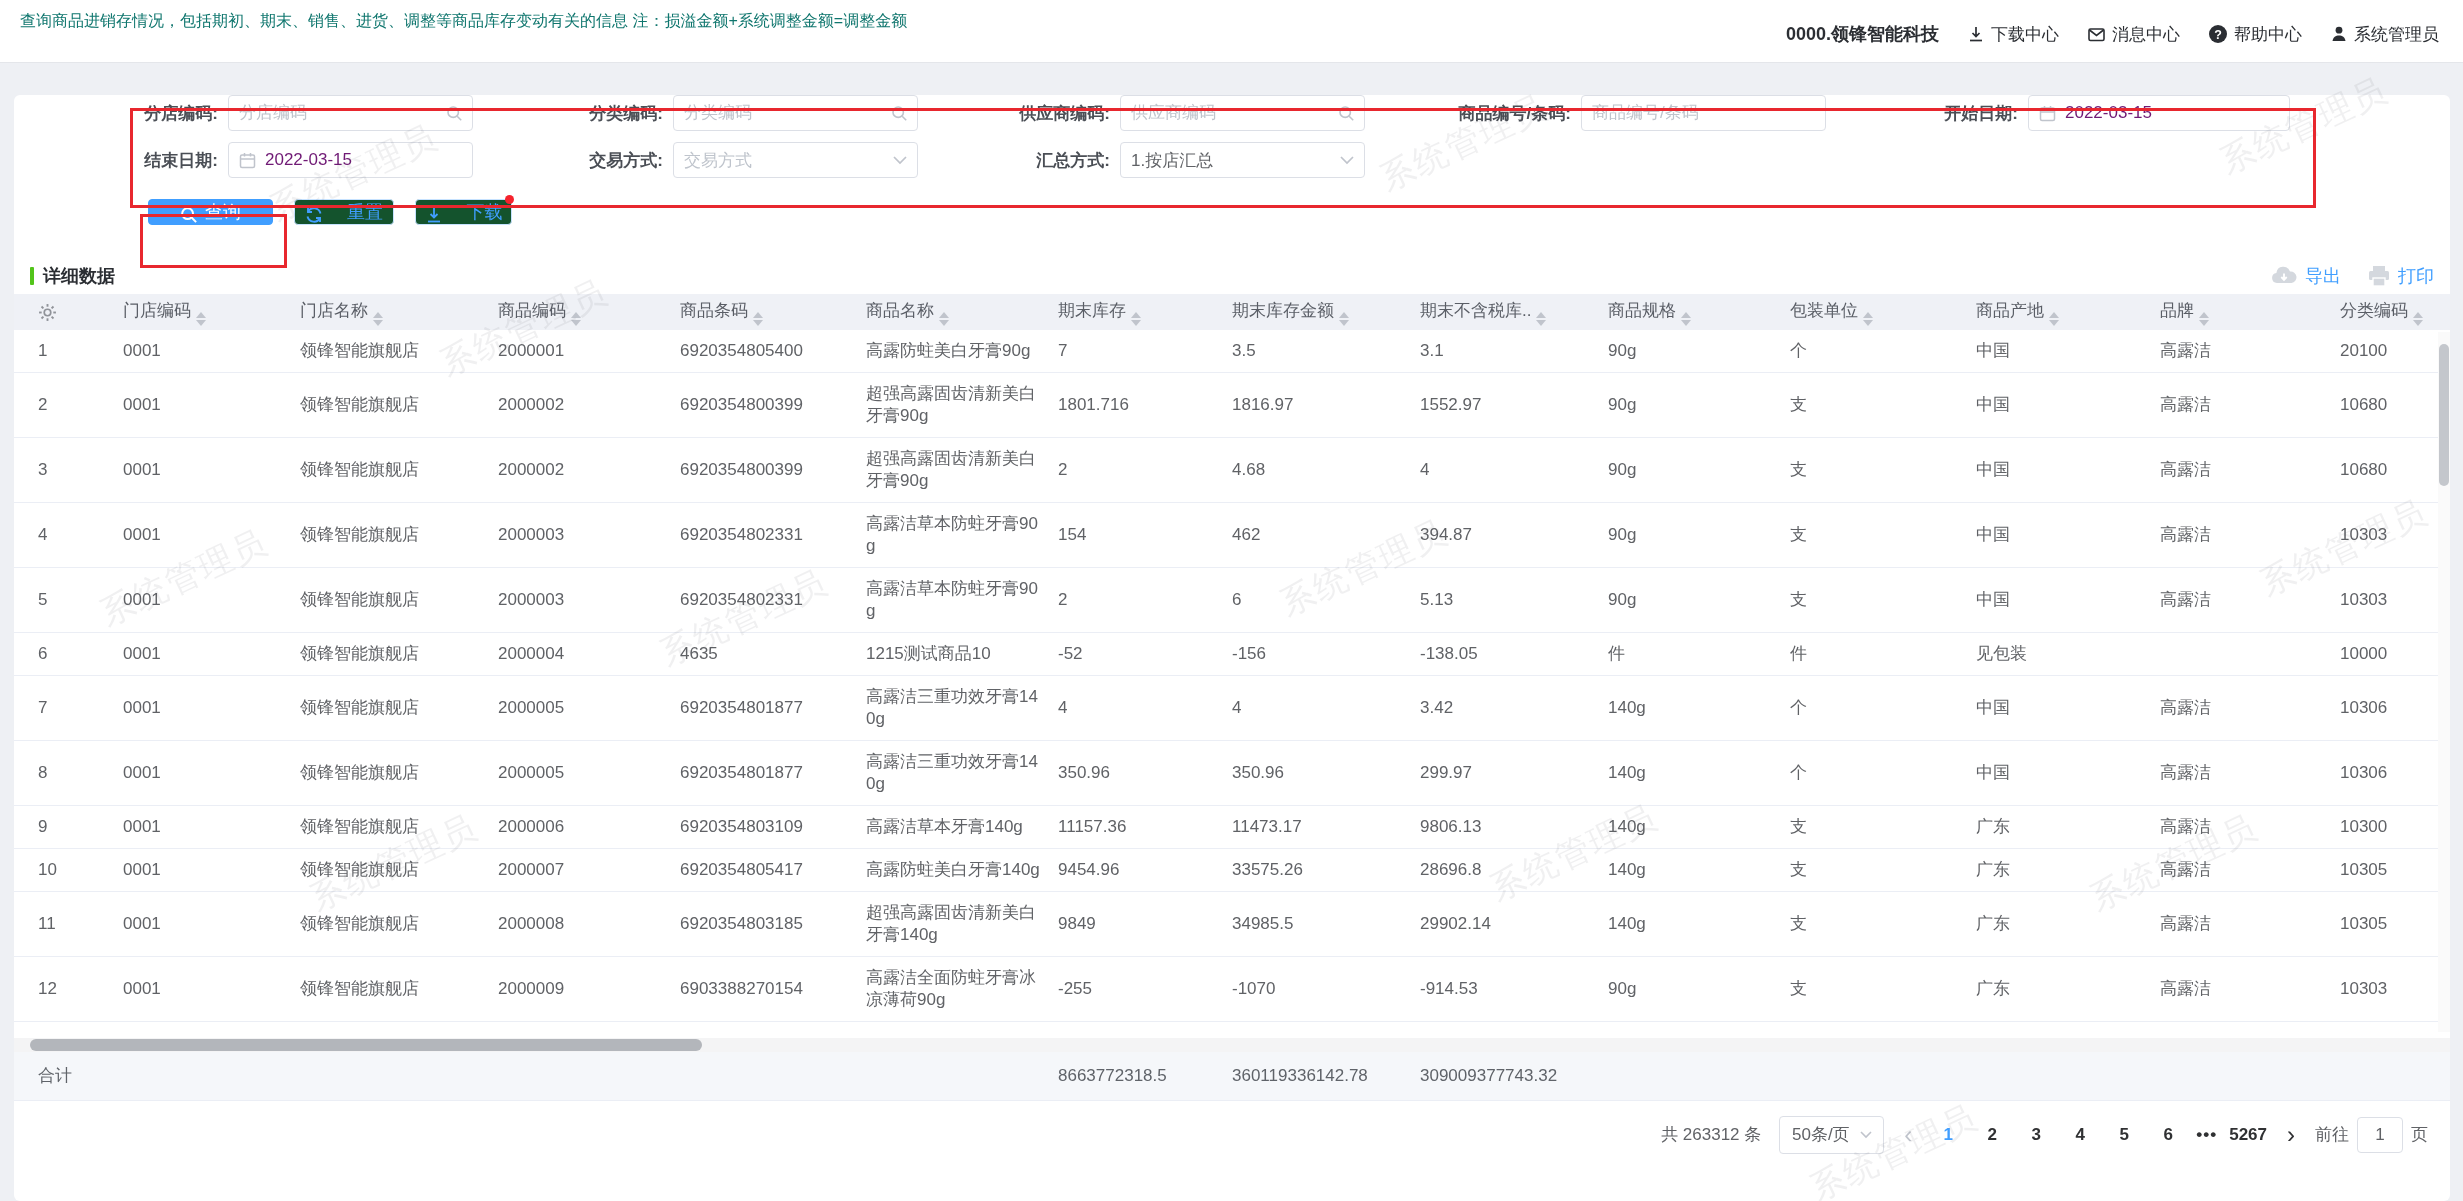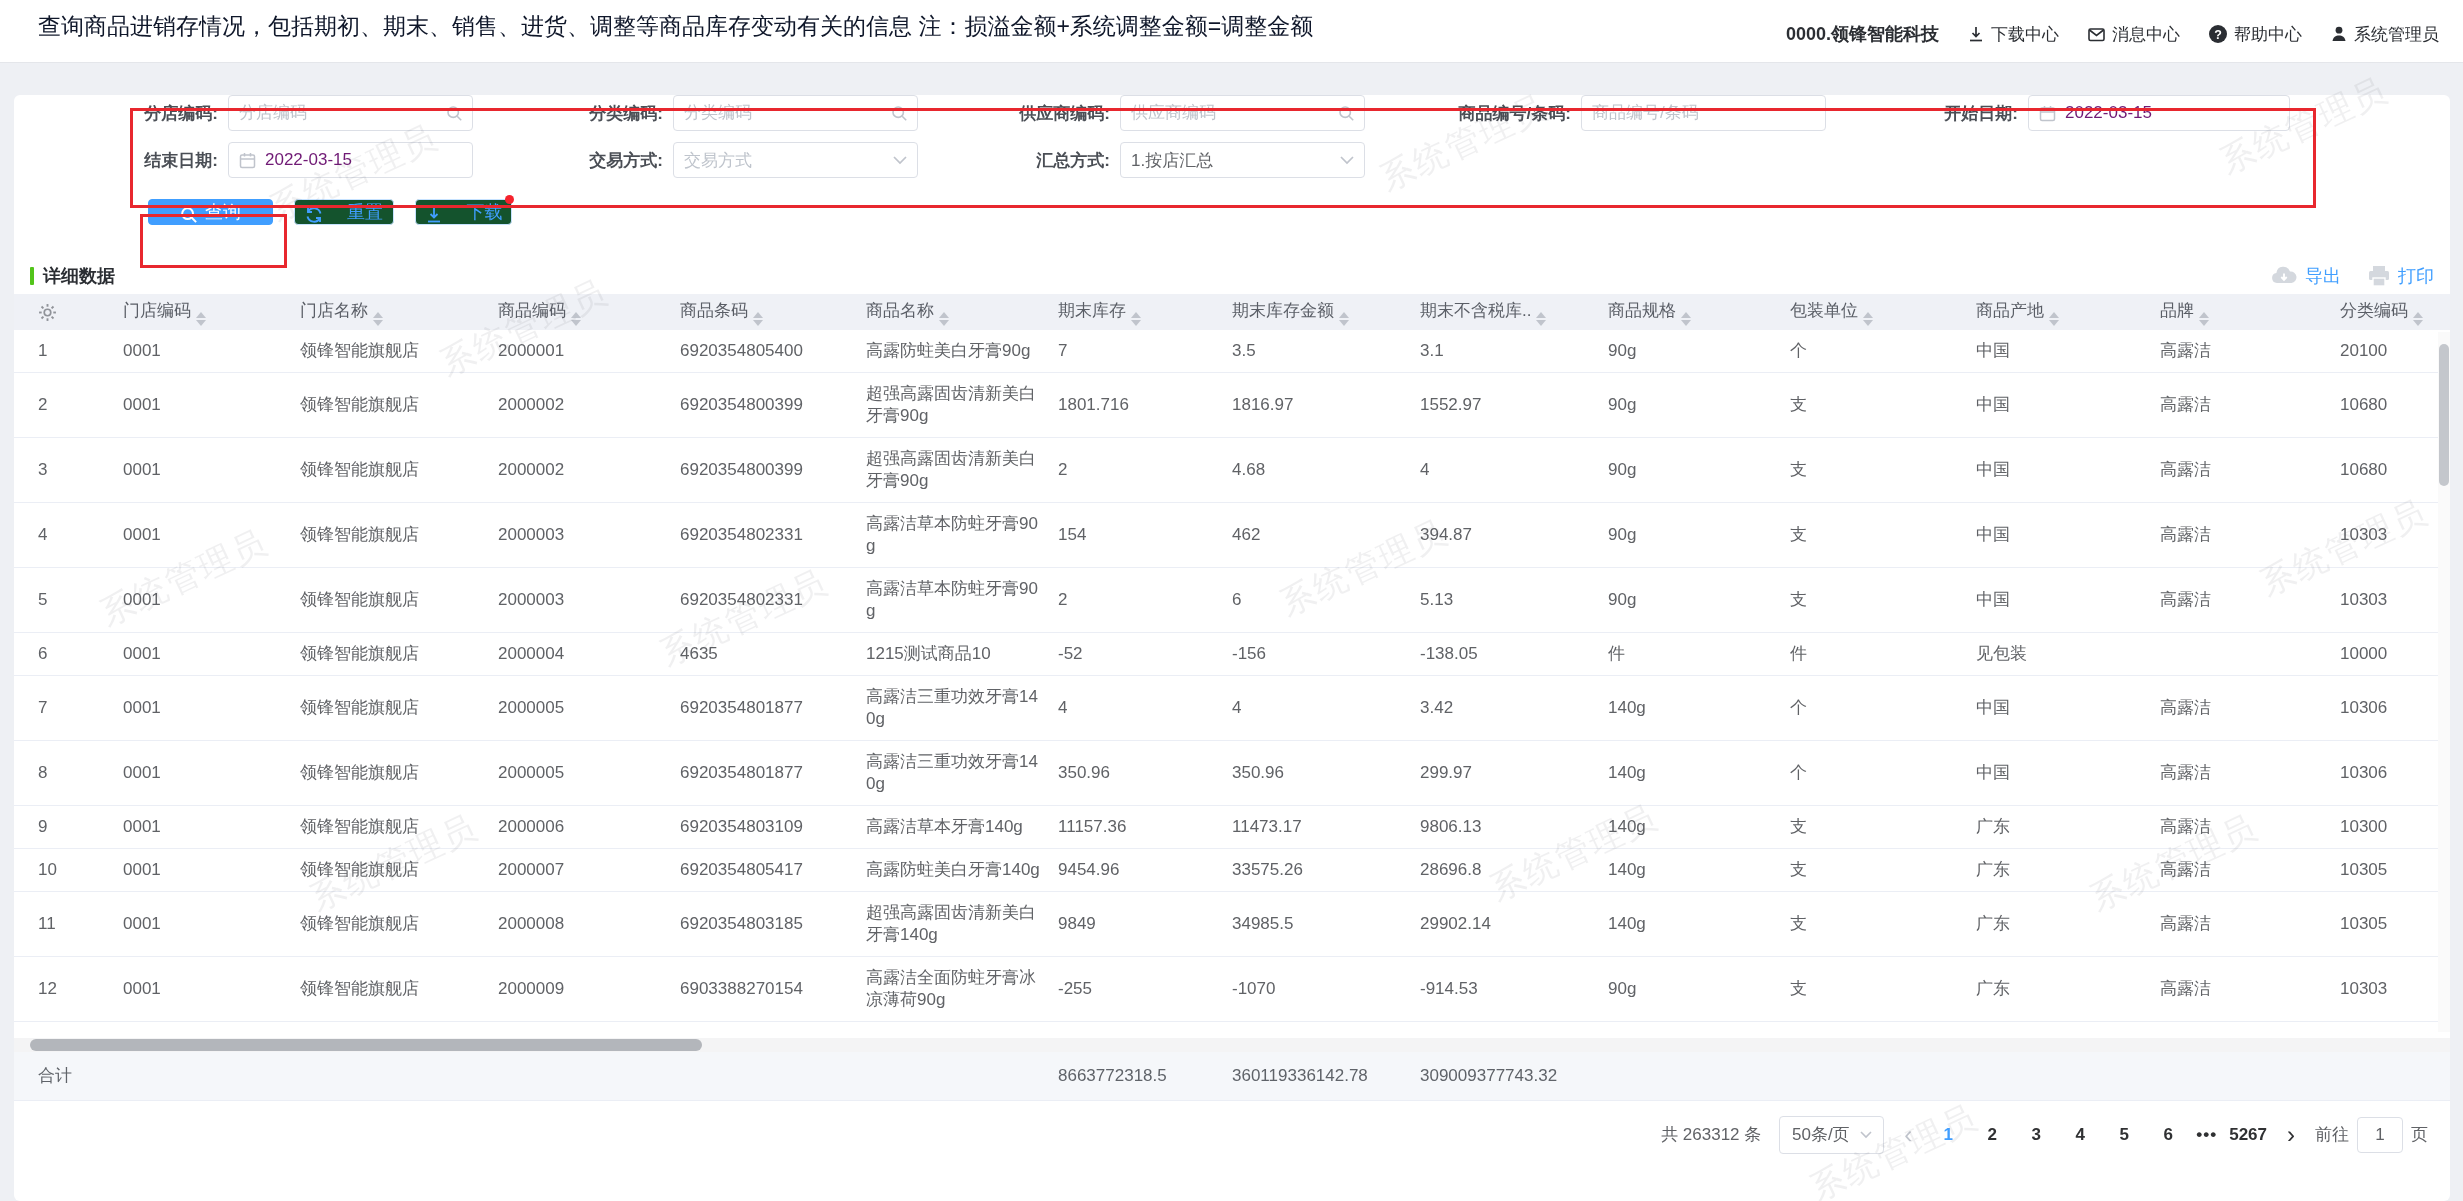--- a/index.html
+++ b/index.html
@@ -3,21 +3,21 @@
 <meta charset="utf-8">
 <style>
   * { margin:0; padding:0; box-sizing:border-box; }
   html,body { width:2463px; height:1201px; overflow:hidden; }
   body { font-family:"Liberation Sans","DejaVu Sans",sans-serif; background:#eef0f4; color:#606266; font-size:17px; }
 
   
   .topbar { position:relative; width:100%; height:62px; background:#ffffff; padding:8px 24px 0 20px;
             display:flex; justify-content:space-between; box-shadow:0 1px 0 rgba(0,0,0,0.04); }
   .page-title { font-size:26px; font-weight:bold; color:#24272c; line-height:30px; }
-  .page-subtitle { font-size:23px; color:#0f172a; margin-top:3px;margin-left:18px; }
+  .page-subtitle { font-size:16px; color:#0f766e; margin-top:3px; }
   .topnav { display:flex; align-items:center; gap:28px; padding-top:8px; height:44px; white-space:nowrap; }
   .company { font-weight:bold; color:#2b2e33; font-size:18px; }
   .nav-item { display:inline-flex; align-items:center; gap:6px; color:#2b2e33; font-size:17px; cursor:pointer; }
   .nav-item svg { flex:0 0 auto; }
 
   
   .card { position:absolute; left:14px; top:95px; width:2436px; height:1106px; background:#ffffff;
           border-radius:6px; padding:0; }
 
   

